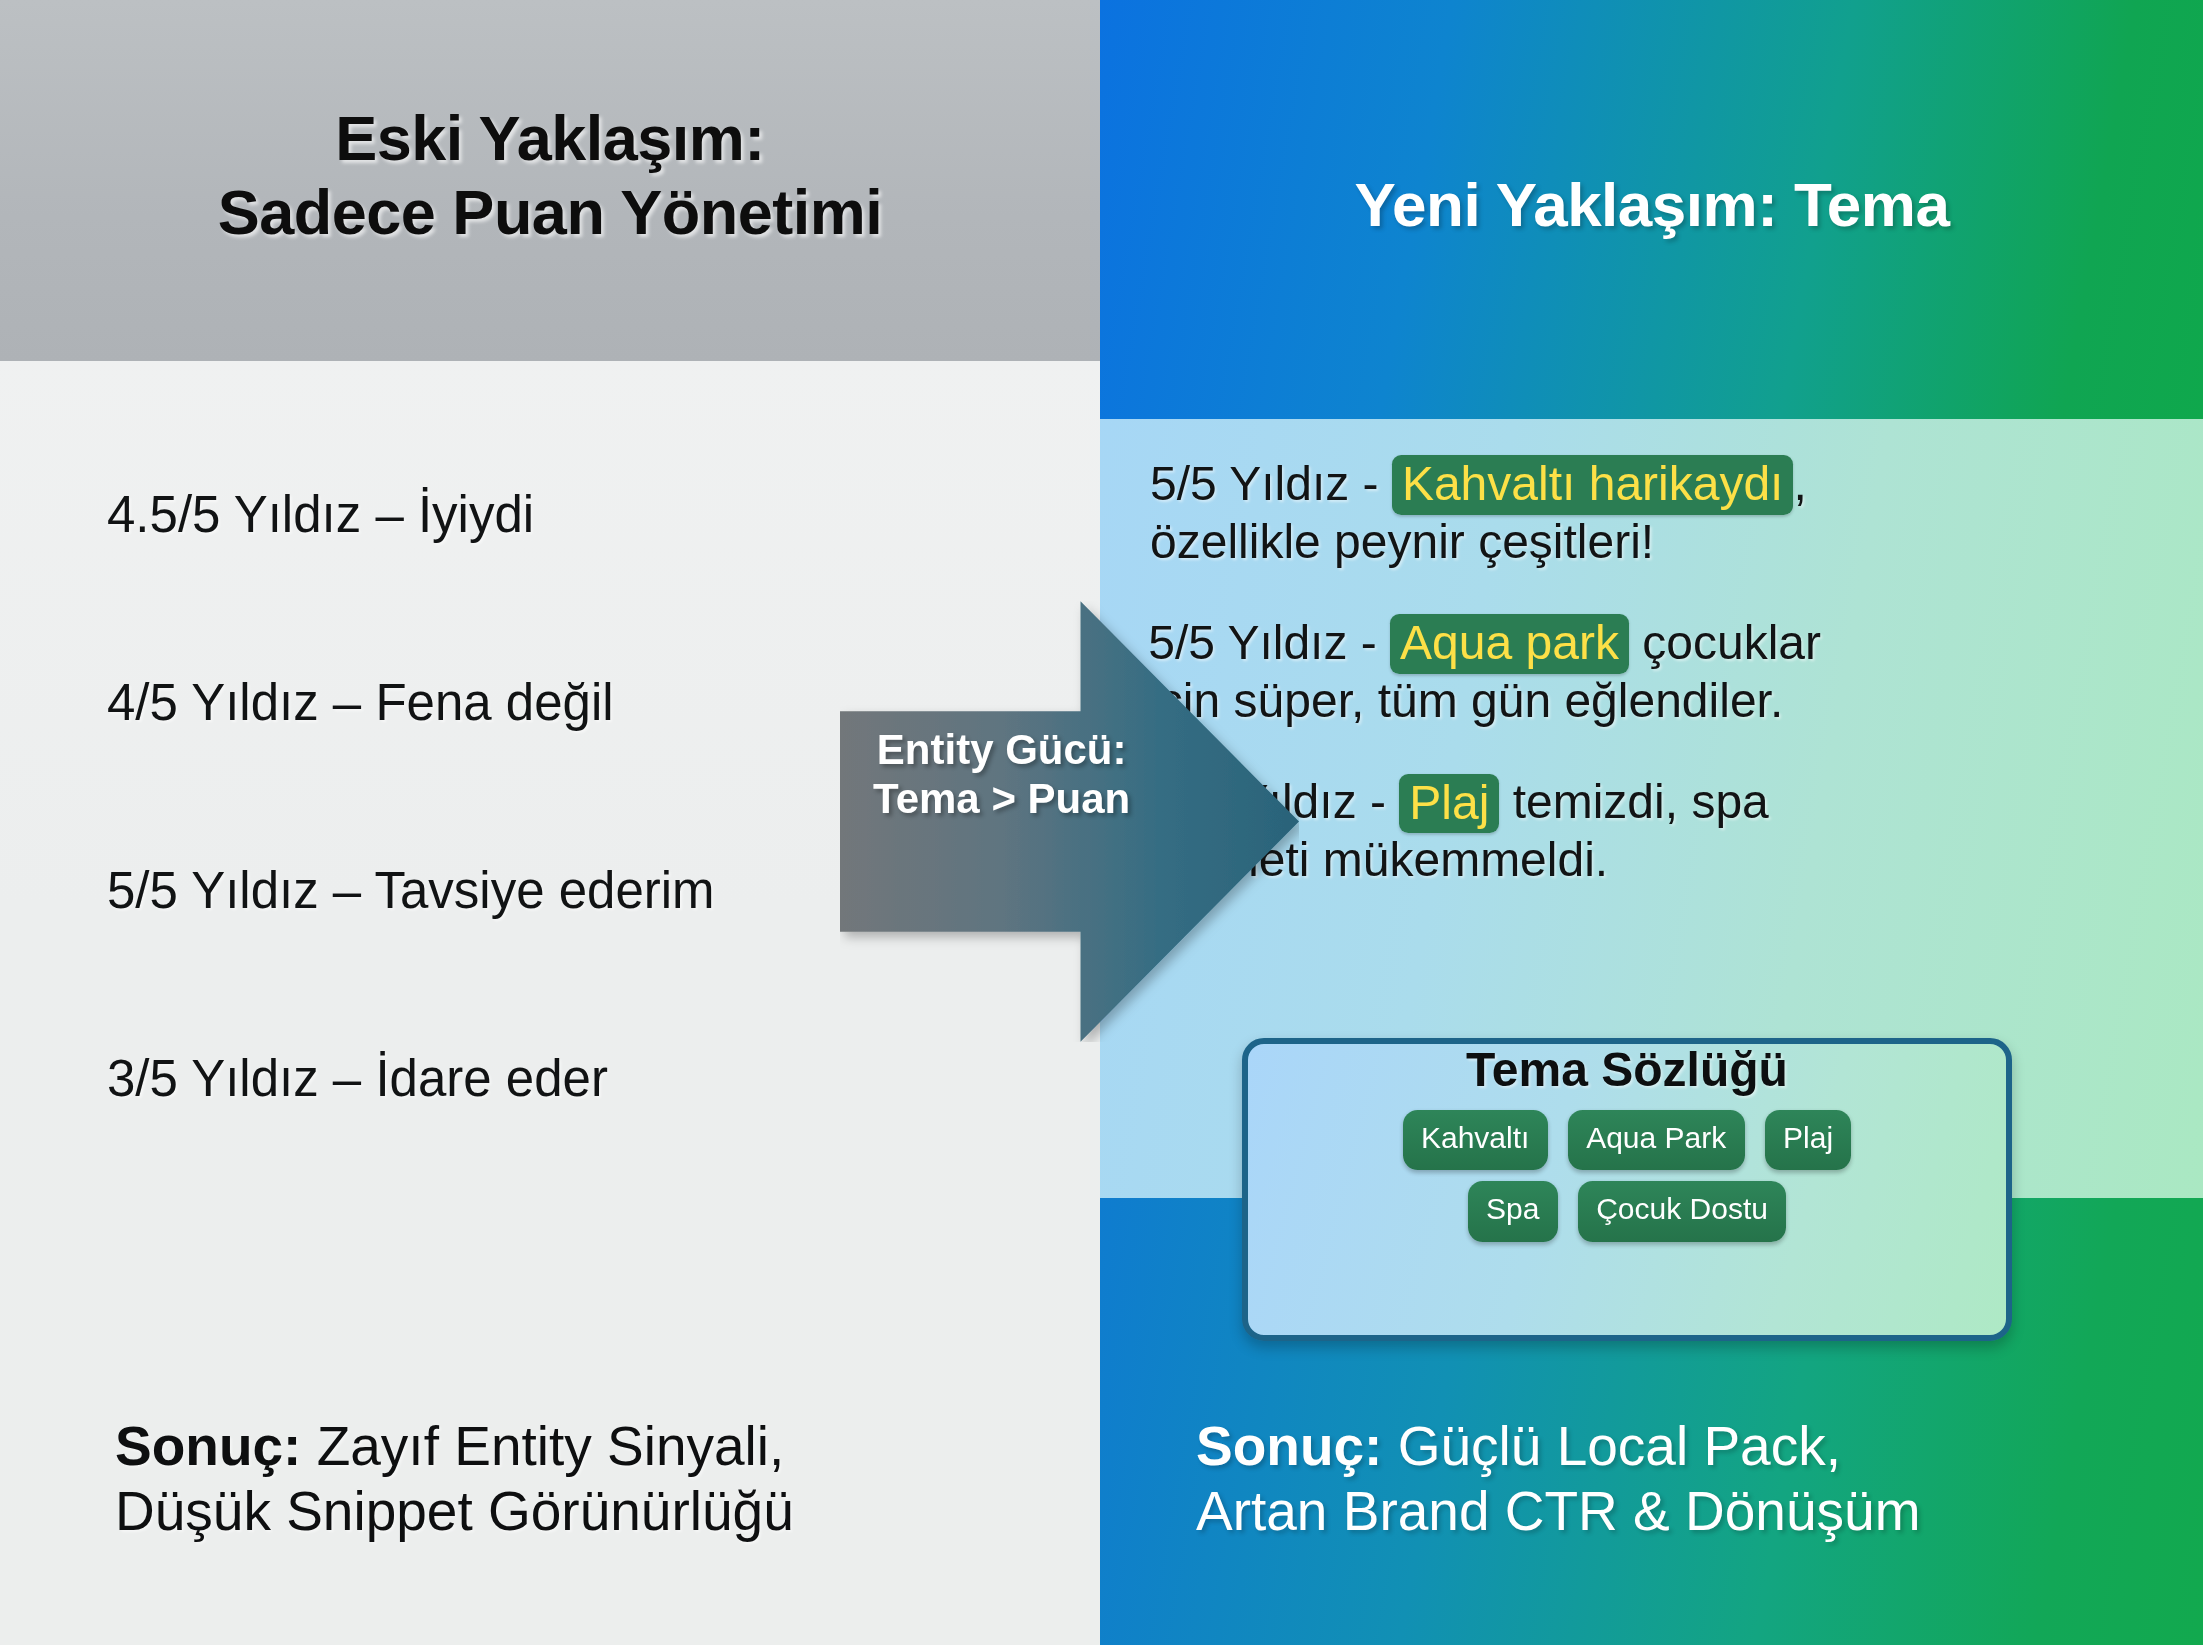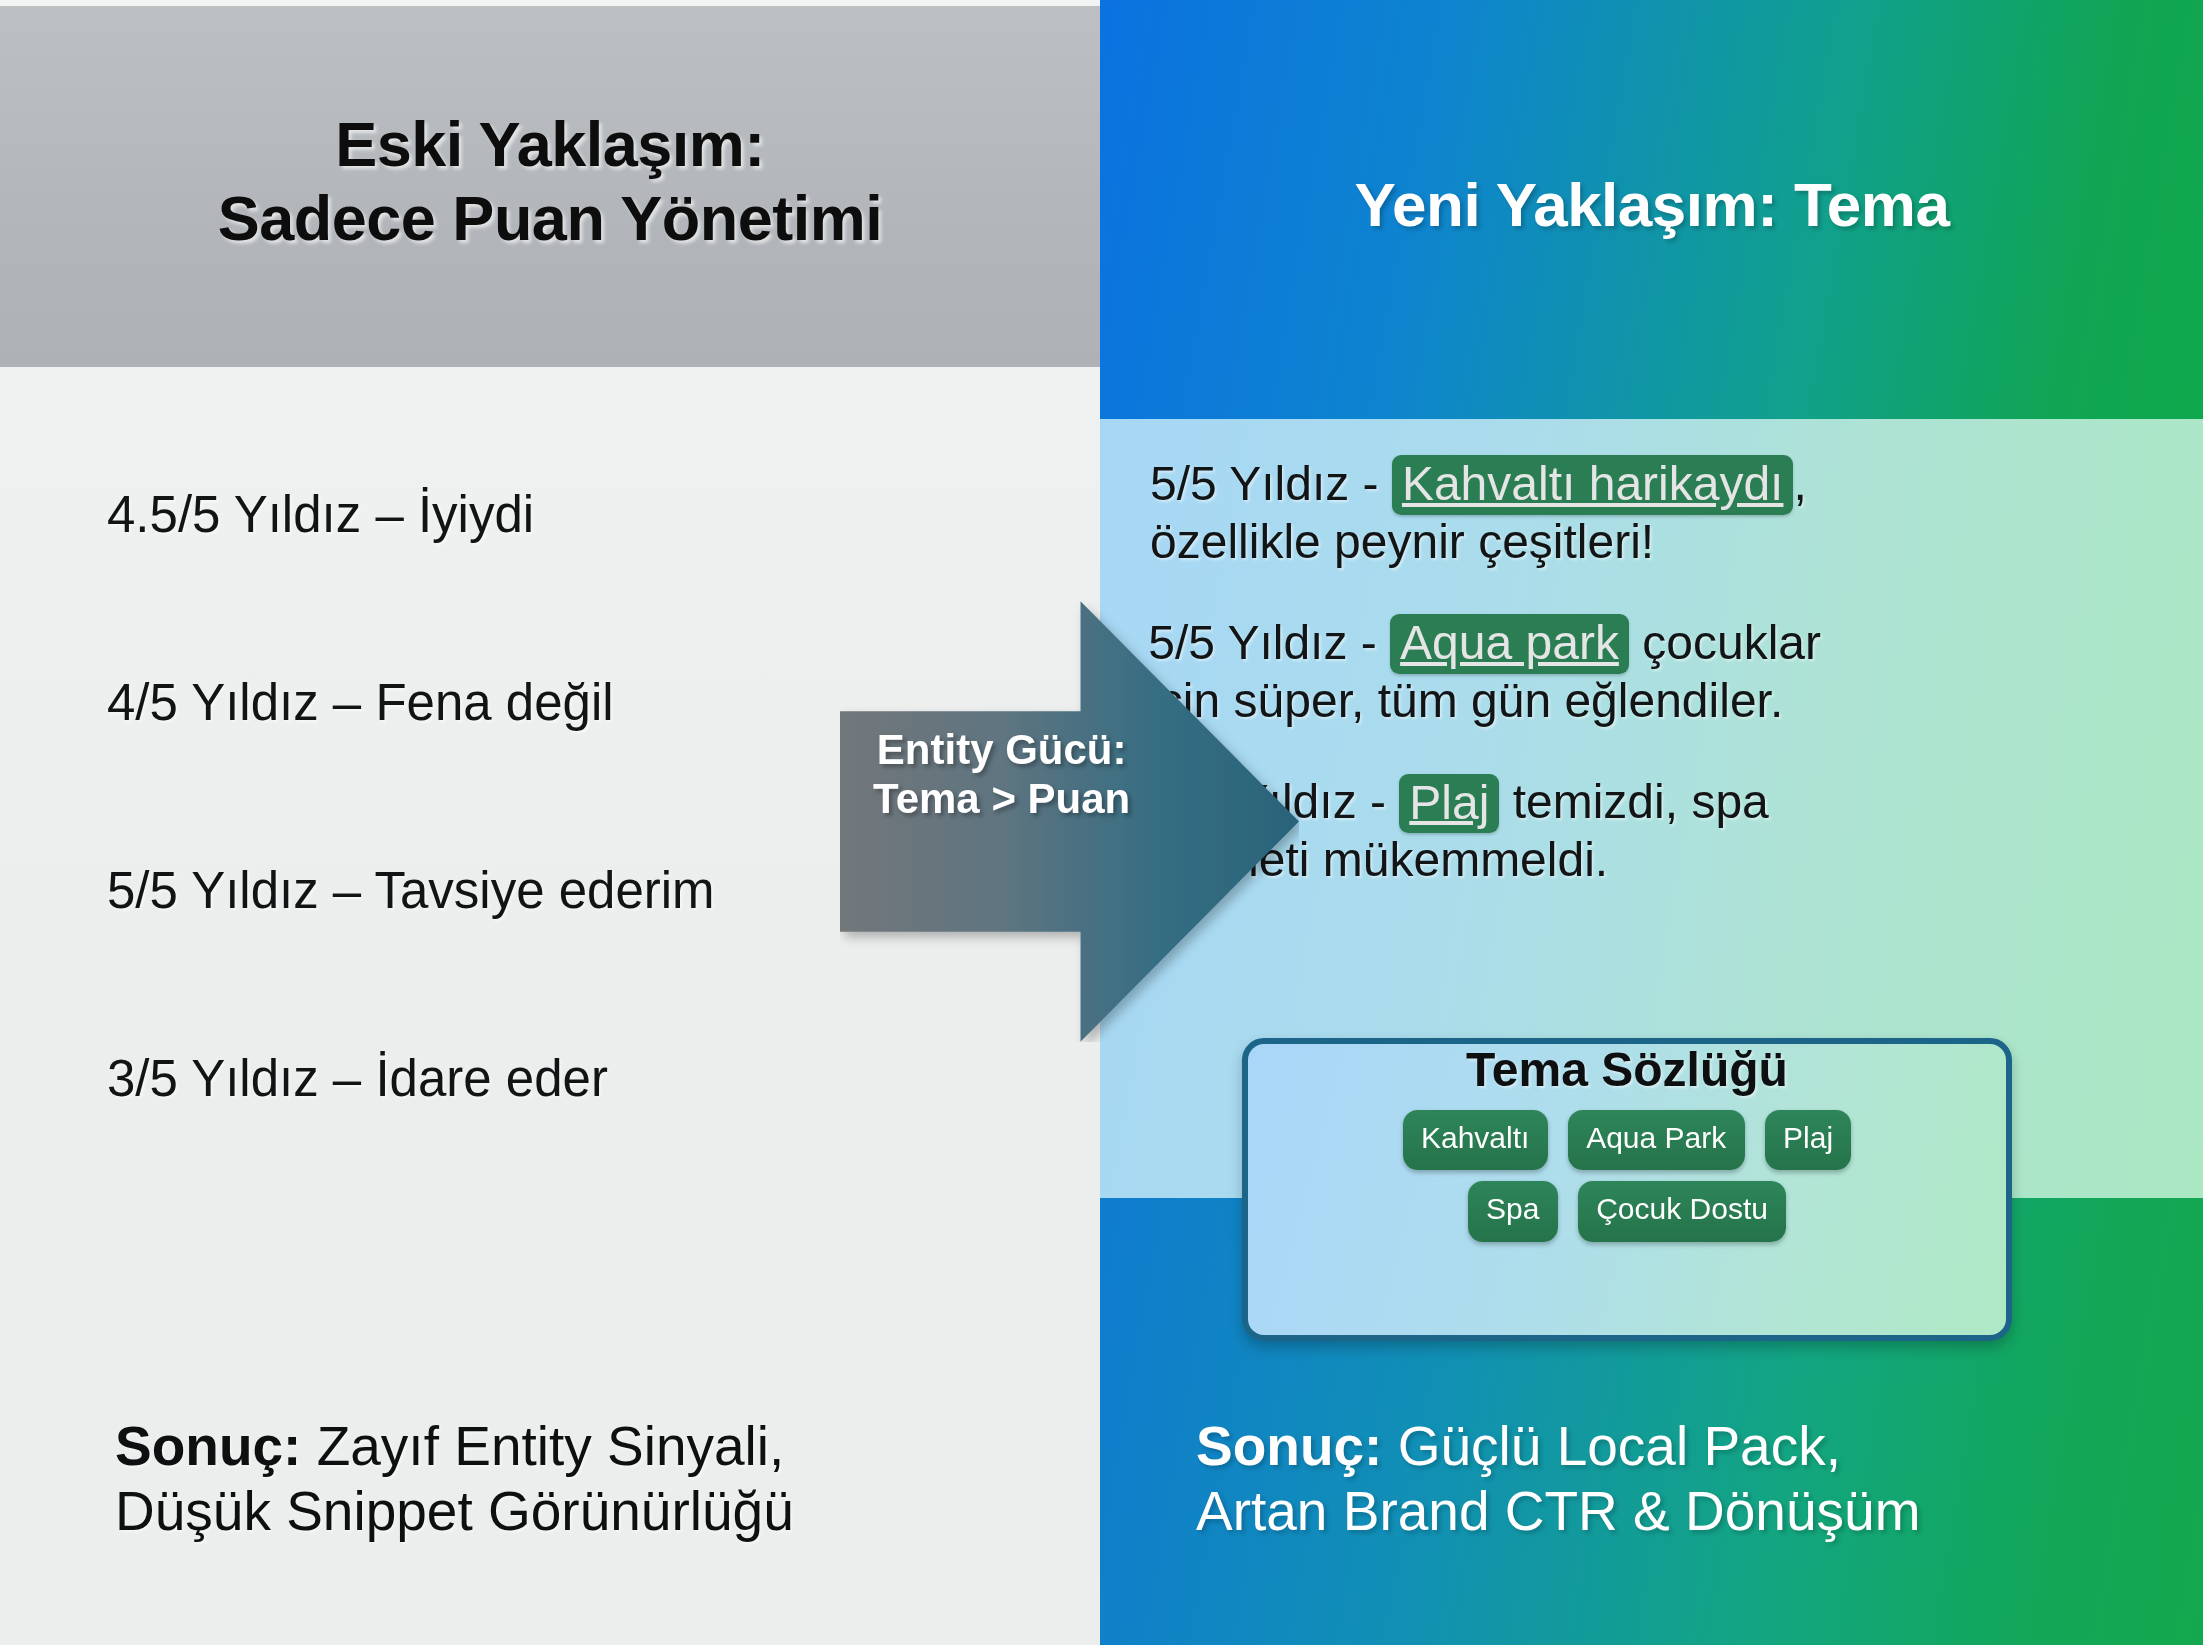--- a/index.html
+++ b/index.html
@@ -32,21 +32,20 @@
   .left-header {
     position: absolute;
     left: 0;
     top: 0;
     width: 1100px;
     height: 361px;
     background: linear-gradient(180deg, #bcc0c3 0%, #b2b6ba 60%, #aeb2b6 100%);
     display: flex;
     align-items: center;
     justify-content: center;
-    margin-top: 6px;
   }
   .left-header-title {
     font-size: 63px;
     font-weight: bold;
     color: #0d0d0d;
     text-align: center;
     line-height: 1.17;
     letter-spacing: -0.5px;
     text-shadow: 2.8px 2.8px 3.7px rgba(255,255,255,0.62);
     padding-bottom: 9.2px;
@@ -142,26 +141,25 @@
   .review {
     font-size: 48px;
     color: #121415;
     line-height: 1.2;
     margin-bottom: 44px;
     text-shadow: 1.8px 1.8px 2.8px rgba(255,255,255,0.5);
   }
   .review:last-child { margin-bottom: 0; }
   .review .hl {
     background: #2b7d53;
-    color: #e5e5e5;
+    color: #fde047;
     border-radius: 9.2px;
     padding: 1.8px 10px 4.6px 10px;
     text-shadow: none;
     box-shadow: 0 1.8px 2.8px rgba(0,0,0,0.18);
-    text-decoration: underline;
   }
   .r1 { padding-left: 11px; }
   .r2 { padding-left: 9.2px; }
   .r3 { padding-left: 18.4px; }
 
   
   .dict-card {
     position: absolute;
     left: 1242px;
     top: 1038px;

